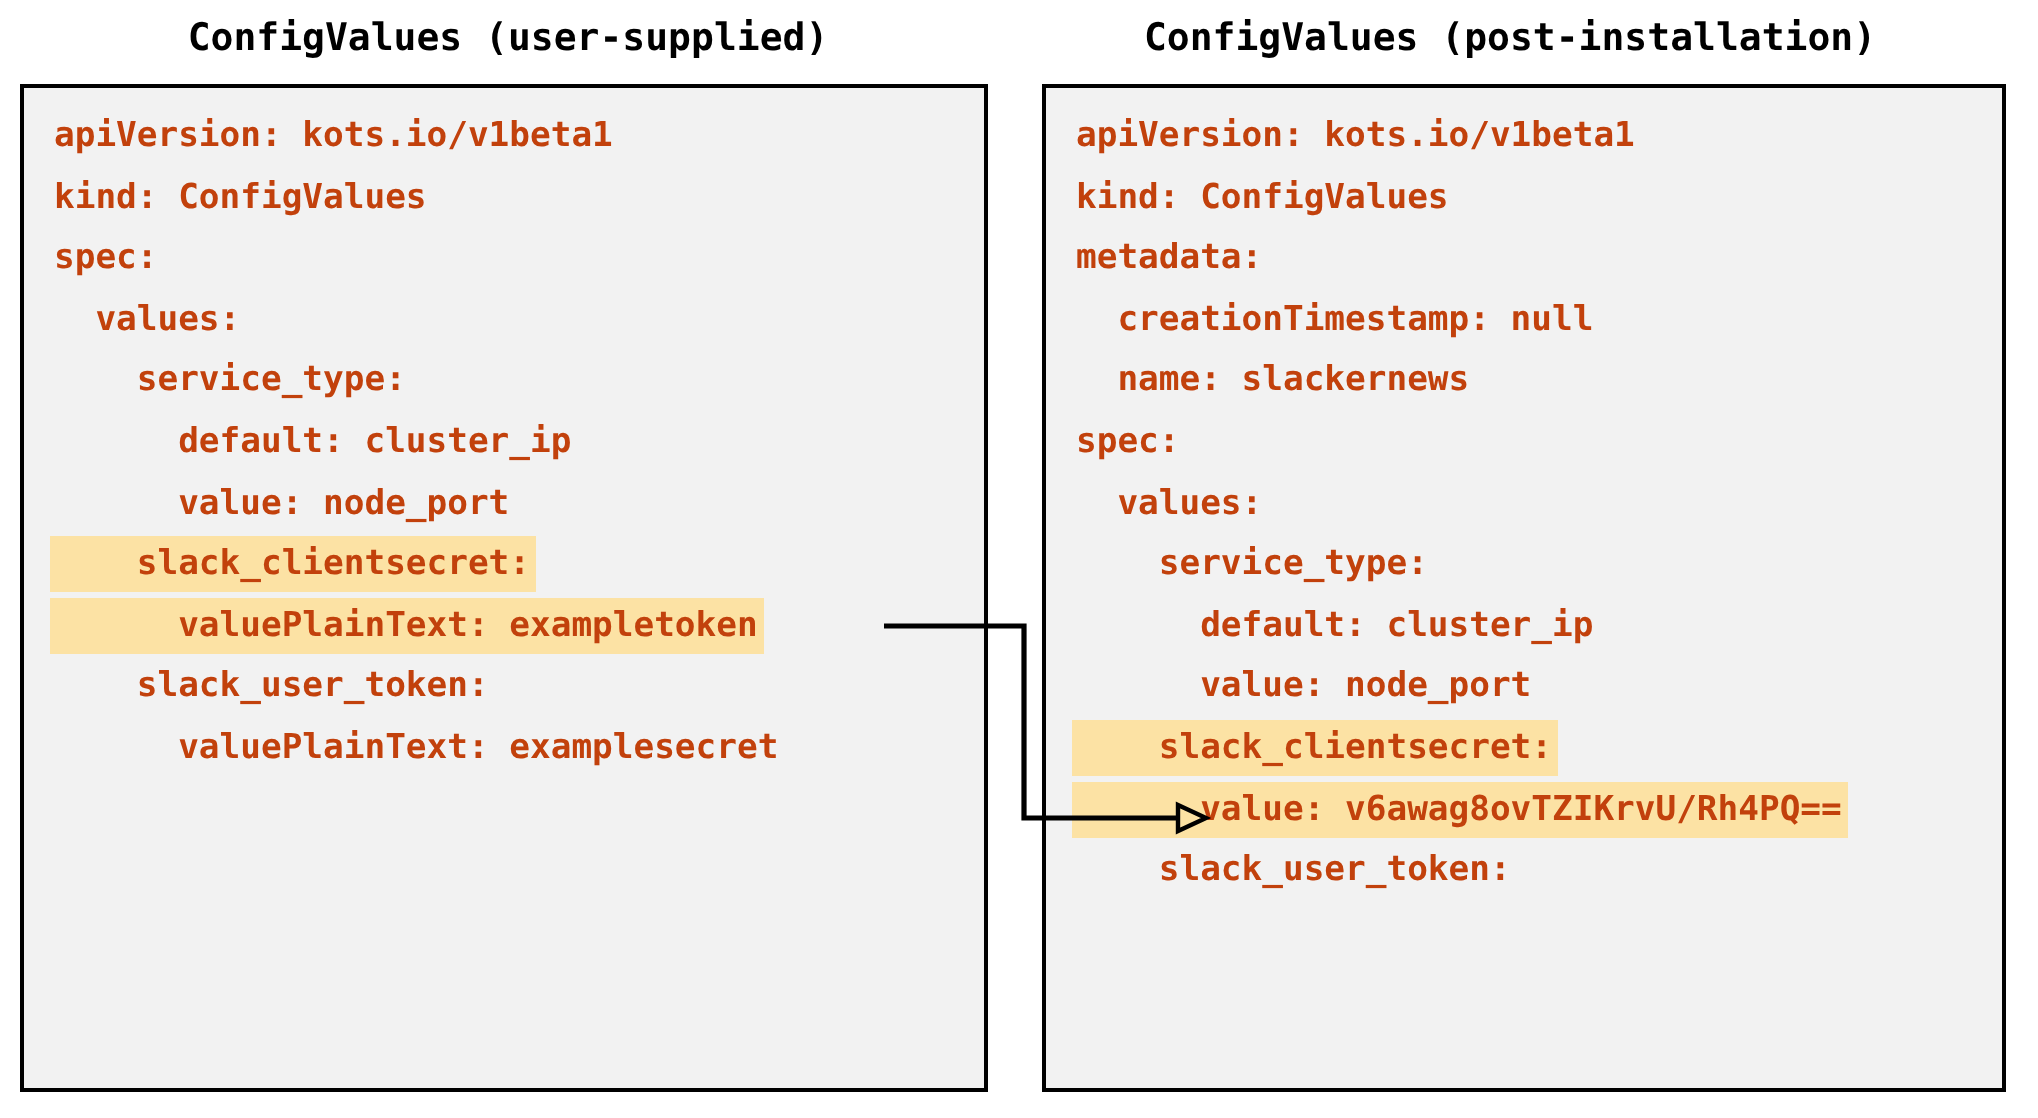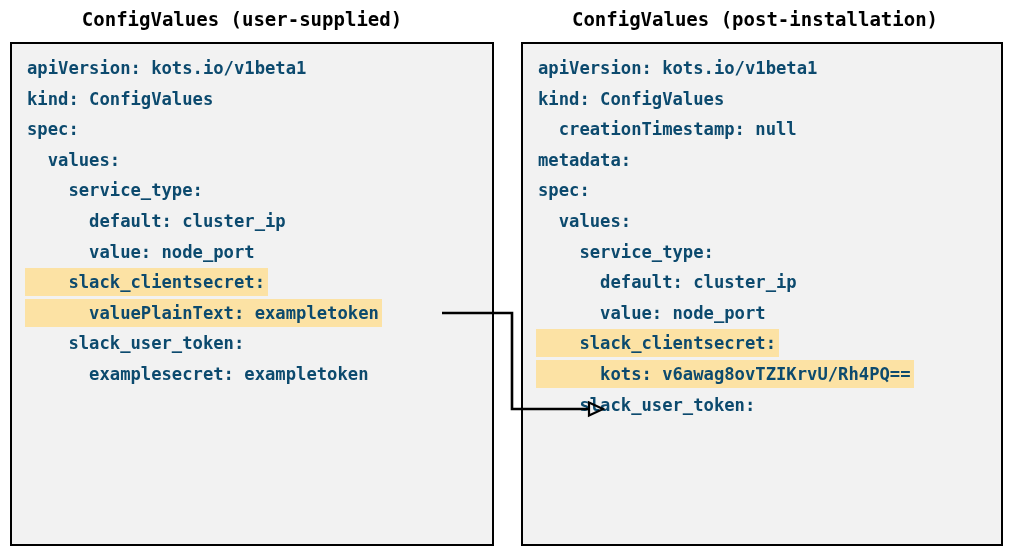--- a/index.html
+++ b/index.html
@@ -23,21 +23,21 @@
     position: absolute;
     font-family: "DejaVu Sans Mono", "Liberation Mono", monospace;
     font-weight: bold;
     font-size: 19px;
     letter-spacing: 0px;
     color: #000000;
     white-space: nowrap;
     text-align: center;
     top: 8px;
   }
-  #title-left  { left: 0;  width: 484px; }
+  #title-left  { left: 12px;  width: 484px; }
   #title-right { left: 514px; width: 482px; }
 
   .panel-box {
     position: absolute;
     background: #f2f2f2;
     border: 2px solid #000000;
     box-sizing: border-box;
     top: 42px;
     height: 504px;
     overflow: hidden;
@@ -52,21 +52,21 @@
     right: 0;
   }
   .code-line {
     position: relative;
     height: 30.6px;
     line-height: 30.6px;
     white-space: pre;
     font-family: "DejaVu Sans Mono", "Liberation Mono", monospace;
     font-size: 17.2px;
     font-weight: bold;
-    color: #0c4a6e;
+    color: #c2410c;
     padding-left: 13px;
   }
   .code-line > .txt {
     display: inline-block;
     padding: 1px 3px 1px 2px;
     line-height: 26px;
   }
   .code-line.hl > .txt {
     background: #fce2a4;
   }
@@ -93,39 +93,40 @@
         <div class="code-line"><span class="txt">apiVersion: kots.io/v1beta1</span></div>
         <div class="code-line"><span class="txt">kind: ConfigValues</span></div>
         <div class="code-line"><span class="txt">spec:</span></div>
         <div class="code-line"><span class="txt">  values:</span></div>
         <div class="code-line"><span class="txt">    service_type:</span></div>
         <div class="code-line"><span class="txt">      default: cluster_ip</span></div>
         <div class="code-line"><span class="txt">      value: node_port</span></div>
         <div class="code-line hl"><span class="txt">    slack_clientsecret:</span></div>
         <div class="code-line hl"><span class="txt">      valuePlainText: exampletoken</span></div>
         <div class="code-line"><span class="txt">    slack_user_token:</span></div>
-        <div class="code-line"><span class="txt">      examplesecret: exampletoken</span></div>
+        <div class="code-line"><span class="txt">      valuePlainText: examplesecret</span></div>
       </div>
   </div>
 
   <div class="panel-title" id="title-right">ConfigValues (post-installation)</div>
 
   <div class="panel-box" id="panel-right">
     <div class="code-block" id="code-right">
         <div class="code-line"><span class="txt">apiVersion: kots.io/v1beta1</span></div>
         <div class="code-line"><span class="txt">kind: ConfigValues</span></div>
+        <div class="code-line"><span class="txt">metadata:</span></div>
         <div class="code-line"><span class="txt">  creationTimestamp: null</span></div>
-        <div class="code-line"><span class="txt">metadata:</span></div>
+        <div class="code-line"><span class="txt">  name: slackernews</span></div>
         <div class="code-line"><span class="txt">spec:</span></div>
         <div class="code-line"><span class="txt">  values:</span></div>
         <div class="code-line"><span class="txt">    service_type:</span></div>
         <div class="code-line"><span class="txt">      default: cluster_ip</span></div>
         <div class="code-line"><span class="txt">      value: node_port</span></div>
         <div class="code-line hl"><span class="txt">    slack_clientsecret:</span></div>
-        <div class="code-line hl"><span class="txt">      kots: v6awag8ovTZIKrvU/Rh4PQ==</span></div>
+        <div class="code-line hl"><span class="txt">      value: v6awag8ovTZIKrvU/Rh4PQ==</span></div>
         <div class="code-line"><span class="txt">    slack_user_token:</span></div>
       </div>
   </div>
 
   <svg id="connector" viewBox="0 0 1019 559">
     <polyline points="442,313 512,313 512,409 589,409" fill="none" stroke="#000000" stroke-width="2.6" stroke-linejoin="miter" stroke-linecap="butt"></polyline>
     <polygon points="589,402.5 603,409 589,415.5" fill="none" stroke="#000000" stroke-width="2.2"></polygon>
   </svg>
 
 </div>

